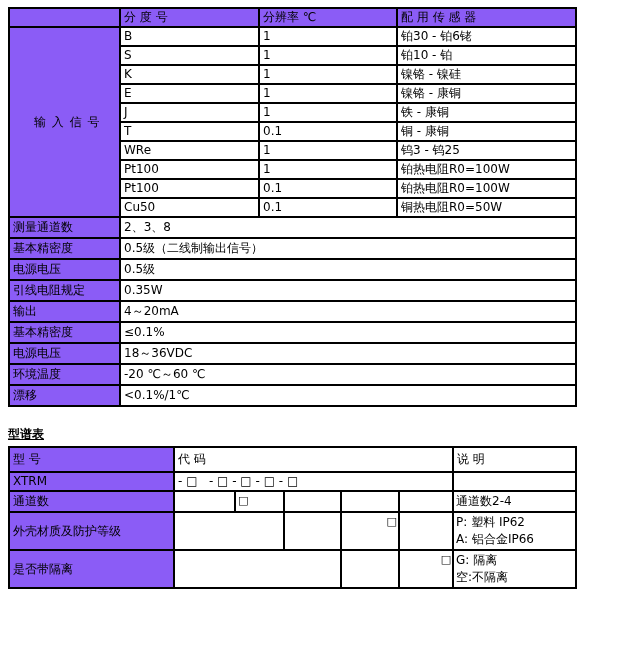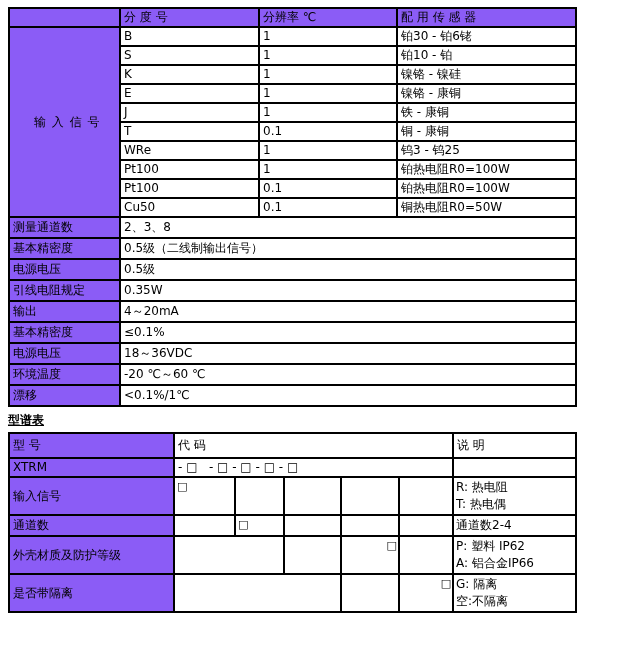--- a/index.html
+++ b/index.html
@@ -8,21 +8,21 @@
   .sheet{position:relative;padding:7px 0 0 8px;}
   table{border-collapse:collapse;table-layout:fixed;width:567px;}
   td{border:2px solid #000;padding:0 3px;vertical-align:middle;
      overflow:hidden;white-space:nowrap;text-align:left;font-size:12px;line-height:15px;}
   .yellow{background:#8b5cf6;}
   .r-hdr{height:19px;}
   .r-sig{height:19px;}
   .r-spec{height:21px;margin-left:31px;}
   .group-label{vertical-align:middle;letter-spacing:1px;padding-left:24px;}
   .section-title{font-weight:bold;text-decoration:underline;
-                 margin:5px 0 3px 0;font-size:12px;}
+                 margin:19px 0 3px 0;font-size:12px;}
   
   .m-hdr{height:25px;margin-left:24px;}
   .m-code{height:19px;margin-top:12px;}
   .code-pattern{white-space:pre;}
   .box-cell{vertical-align:top;line-height:13px;padding-top:2px;font-size:11px;}
   .box-left{text-align:left;padding-left:2px;}
   .box-right{text-align:right;padding-right:1px;}
   .desc-cell{padding:1px 2px;}
   .desc-cell div{line-height:17px;white-space:nowrap;}
 </style>
@@ -153,32 +153,20 @@
         <td class="yellow">型 号</td>
         <td colspan="5">代 码</td>
         <td>说 明</td>
       </tr>
       <tr class="m-code">
         <td class="yellow">XTRM</td>
         <td colspan="5" class="code-pattern">- □   - □ - □ - □ - □</td>
         <td></td>
       </tr>
 
-    <tr style="height: 36px;">
-          <td class="yellow">输入信号</td>
-          <td colspan="1" class="box-cell box-left">□</td>
-          <td colspan="1"></td>
-          <td colspan="1"></td>
-          <td colspan="1"></td>
-          <td colspan="1"></td>
-          <td class="desc-cell">
-            <div>R: 热电阻</div>
-            <div>T: 热电偶</div>
-          </td>
-        </tr>
         <tr style="height: 19px; margin-top: 44px;">
           <td class="yellow">通道数</td>
           <td colspan="1"></td>
           <td colspan="1" class="box-cell box-left">□</td>
           <td colspan="1"></td>
           <td colspan="1"></td>
           <td colspan="1"></td>
           <td class="desc-cell">
             <div>通道数2-4</div>
           </td>

